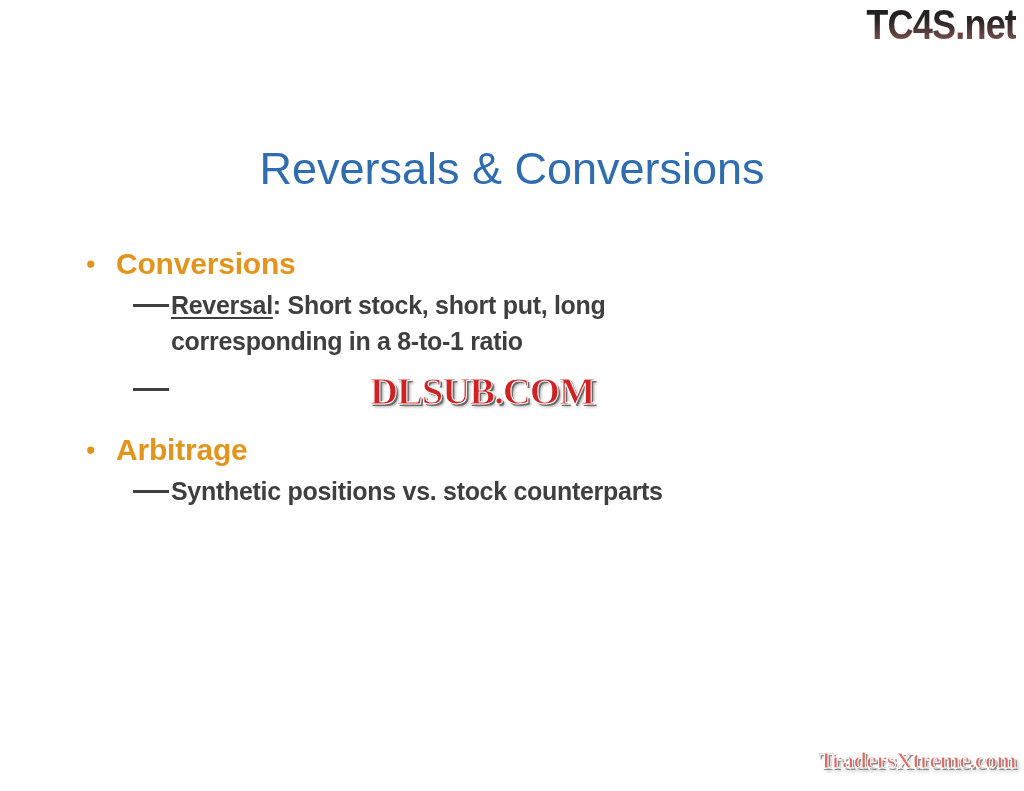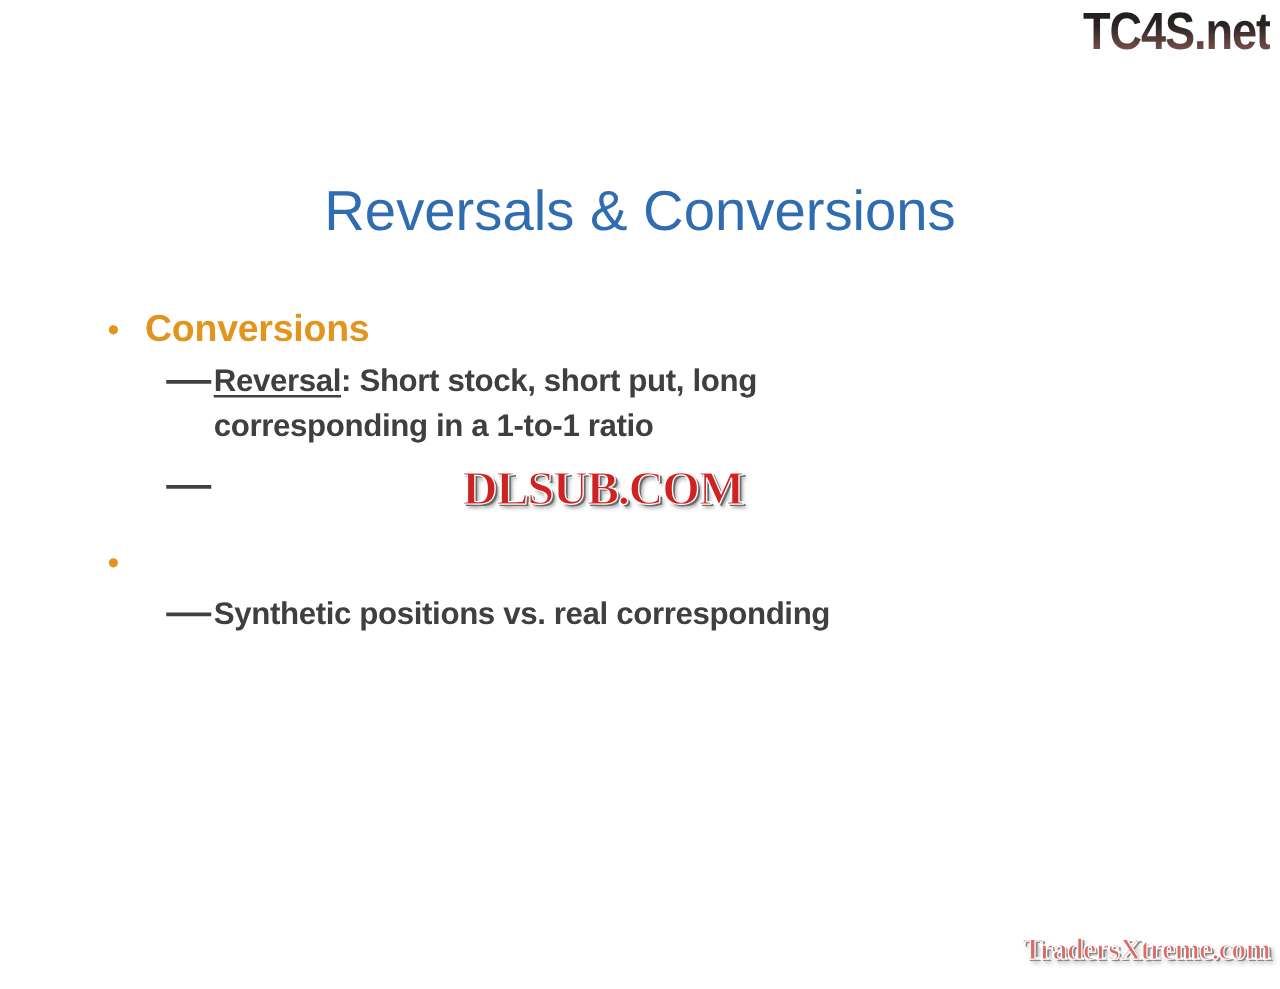--- a/index.html
+++ b/index.html
@@ -170,38 +170,39 @@
 
 <div id="content">
 
   <div class="level1">
     <span class="bullet-dot">•</span>
     <span class="level1-text">Conversions</span>
   </div>
 
   <div class="level2">
     <span class="dash"></span>
-    <span class="level2-text"><span class="term">Reversal</span><span>: </span><span>Short stock, short put, long corresponding in a 1-to-1 ratio</span></span>
+    <span class="level2-text"><span class="term">Reversal</span><span>: </span><span>Short stock, short put, long corresponding in a 8-to-1 ratio</span></span>
   </div>
 
   <div class="gap-sm"></div>
 
   <div class="level2">
     <span class="dash"></span>
   </div>
 
   <div class="gap-md"></div>
 
   <div class="level1">
     <span class="bullet-dot">•</span>
+    <span class="level1-text">Arbitrage</span>
   </div>
 
   <div class="level2">
     <span class="dash"></span>
-    <span class="level2-text">Synthetic positions vs. real corresponding</span>
+    <span class="level2-text">Synthetic positions vs. stock counterparts</span>
   </div>
 
   <div class="gap-sm"></div>
 
 
 </div>
 
 <div id="dlsub-watermark">DLSUB.COM</div>
 
 <div id="tradersxtreme-badge">TradersXtreme.com</div>

